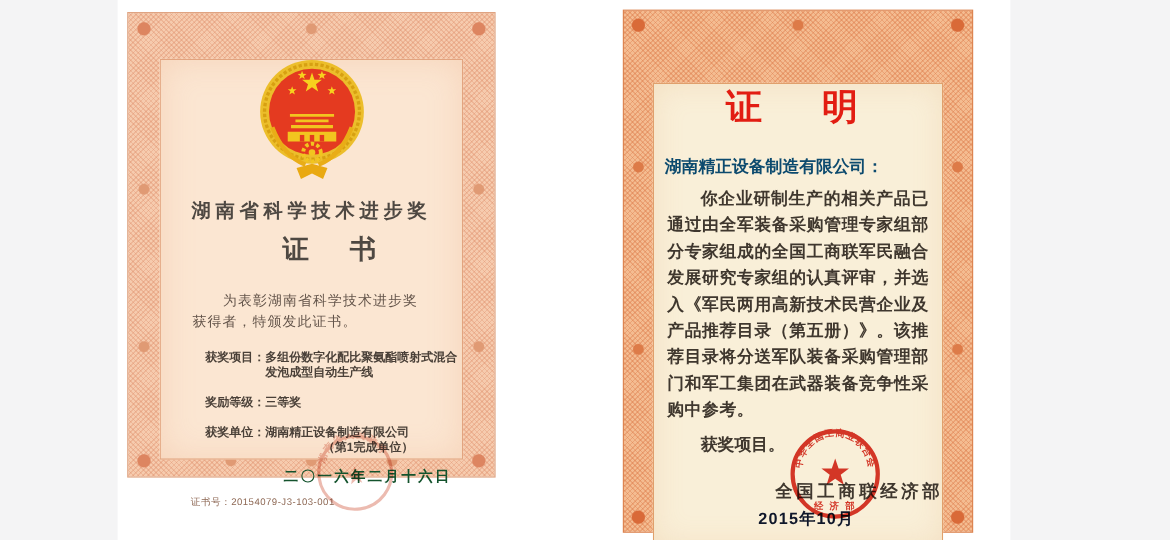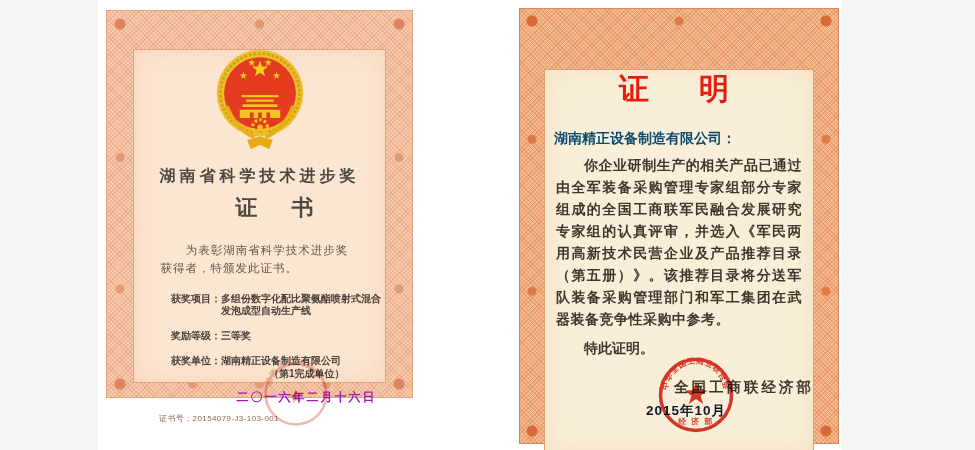--- a/index.html
+++ b/index.html
@@ -42,29 +42,29 @@
   .cert-subtitle{margin-top:6px;text-align:center;font-size:22px;font-weight:700;
     letter-spacing:6px;color:#4e4842;padding-left:36px;}
   .script{width:198px;margin:18px auto 0;font-family:"DejaVu Serif",serif;
     font-size:11.5px;line-height:18px;letter-spacing:1px;color:#63544a;text-indent:2.2em;}
   .fields{margin:16px 12px 0 38px;width:214px;}
   .field{margin:0 0 13px;font-size:10px;font-weight:700;line-height:12px;
     color:#4a4038;padding-left:50px;text-indent:-50px;}
   .field-note{display:block;text-indent:0;padding-left:48px;margin-top:1px;}
   .award-date{position:absolute;left:0;top:340px;width:100%;box-sizing:border-box;
     padding-left:94px;text-align:center;font-size:12px;font-weight:600;
-    letter-spacing:2px;color:#a21caf;}
+    letter-spacing:2px;color:#14532d;}
   .certno{position:absolute;left:26px;top:364px;font-size:8px;letter-spacing:.4px;
     color:#8d6753;}
   .seal-left{position:absolute;left:130px;top:312px;width:66px;height:66px;
     opacity:.5;transform:rotate(-8deg);mix-blend-mode:multiply;}
 
   
   .cert-right{
-    left:519px;top:8px;width:320px;height:436px;padding:24px;
+    left:519px;top:8px;width:292px;height:436px;padding:24px;
     border:1px solid #dd8552;
     background:
       radial-gradient(circle at 12px 12px,#d96a38 0 5px,rgba(0,0,0,0) 6px),
       radial-gradient(circle at calc(100% - 12px) 12px,#d96a38 0 5px,rgba(0,0,0,0) 6px),
       radial-gradient(circle at 12px calc(100% - 12px),#d96a38 0 5px,rgba(0,0,0,0) 6px),
       radial-gradient(circle at calc(100% - 12px) calc(100% - 12px),#d96a38 0 5px,rgba(0,0,0,0) 6px),
       radial-gradient(circle at 50% 12px,#dd7b48 0 4px,rgba(0,0,0,0) 5px),
       radial-gradient(circle at 28% calc(100% - 12px),#dd7b48 0 4px,rgba(0,0,0,0) 5px),
       radial-gradient(circle at 50% calc(100% - 12px),#dd7b48 0 4px,rgba(0,0,0,0) 5px),
       radial-gradient(circle at 72% calc(100% - 12px),#dd7b48 0 4px,rgba(0,0,0,0) 5px),
@@ -158,21 +158,21 @@
 
   <div class="cert cert-right">
     <div class="paper">
 
       <div class="proof-title">证　明</div>
 
       <p class="addressee">湖南精正设备制造有限公司：</p>
 
       <p class="proof-body">你企业研制生产的相关产品已通过由全军装备采购管理专家组部分专家组成的全国工商联军民融合发展研究专家组的认真评审，并选入《军民两用高新技术民营企业及产品推荐目录（第五册）》。该推荐目录将分送军队装备采购管理部门和军工集团在武器装备竞争性采购中参考。</p>
 
-      <p class="proof-close">特此证明。</p>
+      <p class="proof-close">获奖项目。</p>
 
       <div class="signer">全国工商联经济部</div>
       <div class="sign-date">2015年10月</div>
 
       <svg class="seal-right" viewBox="0 0 100 100">
         <circle cx="50" cy="50" r="45.5" fill="none" stroke="#d5281b" stroke-width="4.5"></circle>
         <path id="arcR" d="M 15,54 A 36,36 0 1 1 85,54" fill="none"></path>
         <text font-size="10" font-weight="bold" fill="#d5281b" letter-spacing="1">
           <textPath href="#arcR" startOffset="50%" text-anchor="middle">中华全国工商业联合会</textPath>
         </text>

